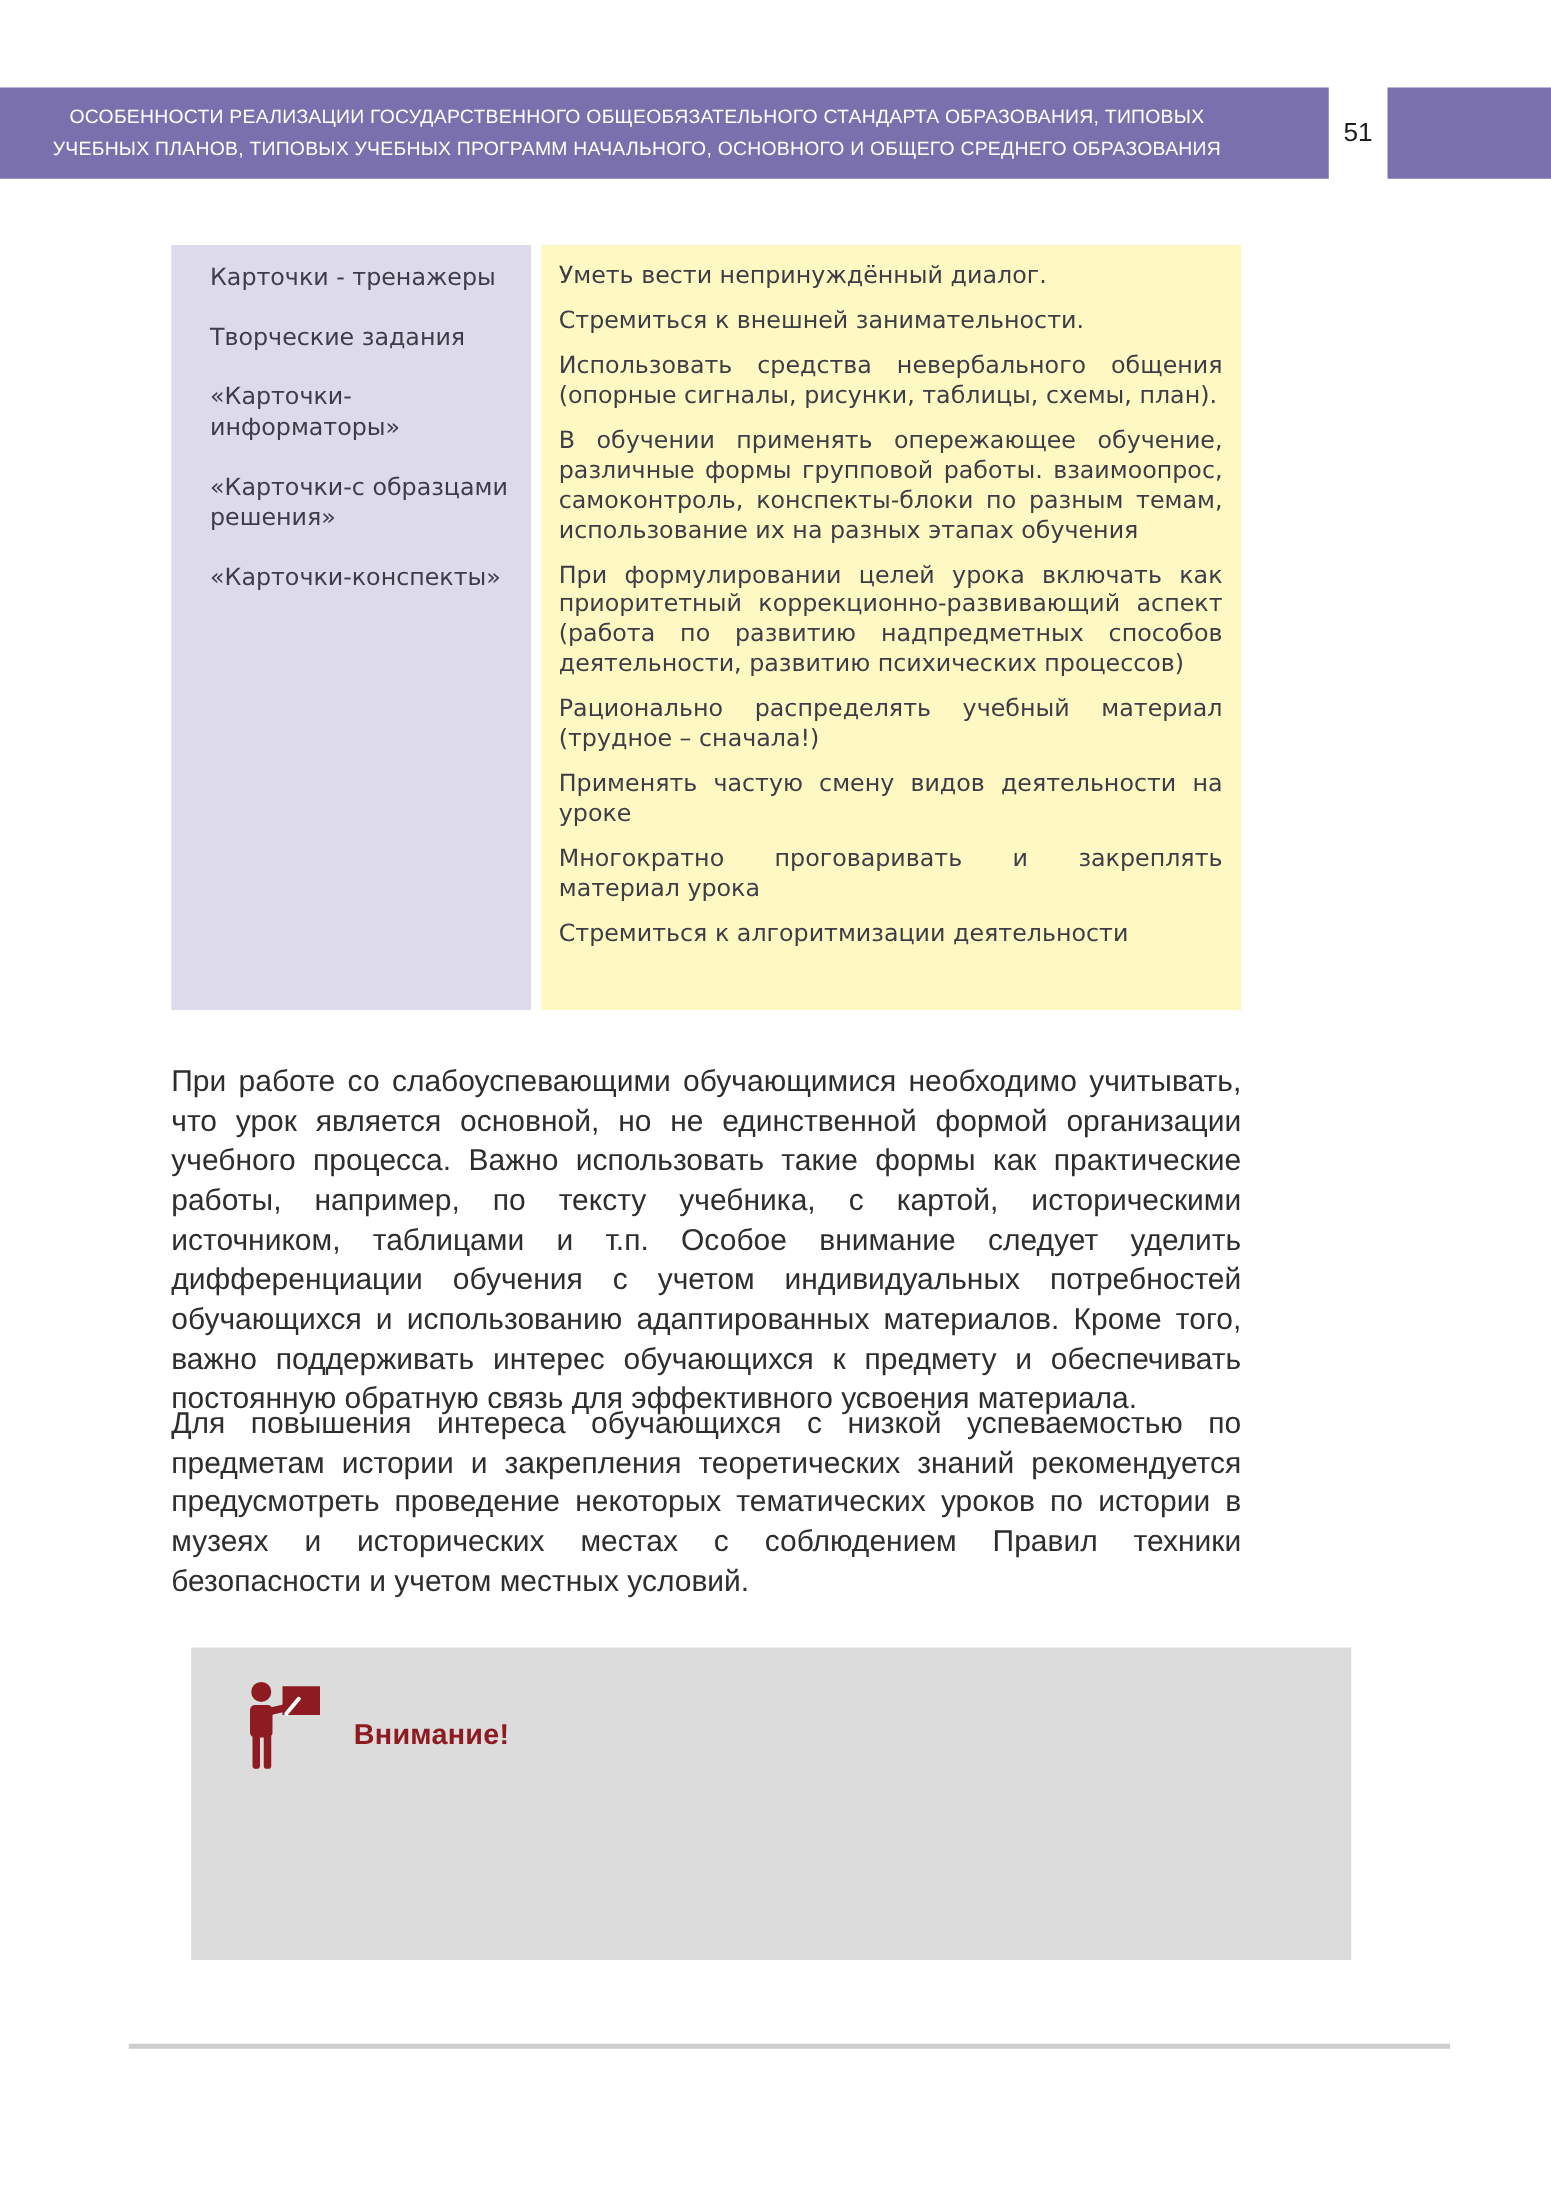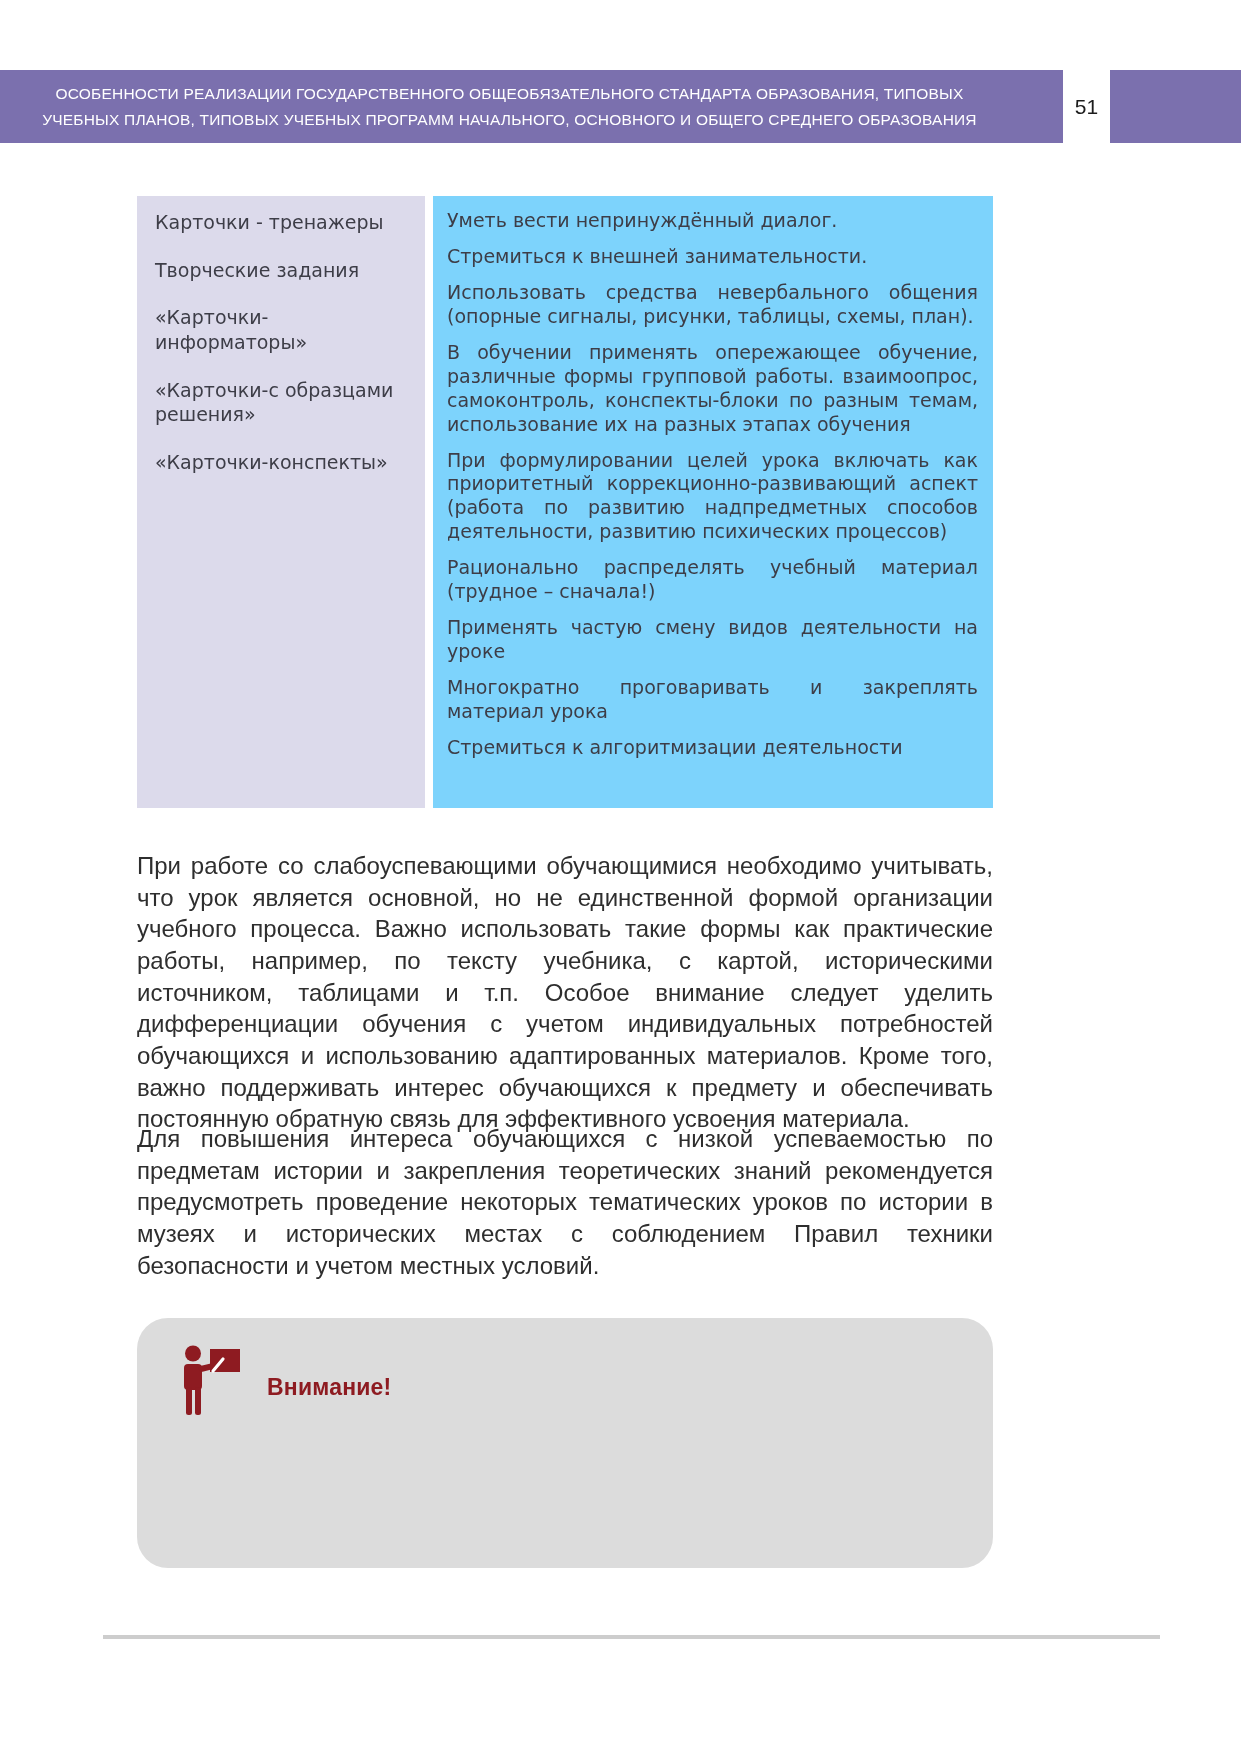--- a/index.html
+++ b/index.html
@@ -28,39 +28,39 @@
   }
   
   .tbl{
     position:absolute;left:137px;top:196px;width:856px;height:612px;
     display:flex;font-family:"DejaVu Sans",sans-serif;color:#3d3d47;
   }
   .tbl-left{
     width:288px;background:#dcdaeb;box-sizing:border-box;
     padding:14px 16px 14px 14px;font-size:19px;line-height:1.3;
   }
-  .tbl-left .item{margin:0 0 23px 4px;}
+  .tbl-left .item{margin:0 0 23px 17px;}
   .tbl-gap{width:8px;background:#ffffff;}
   .tbl-right{
-    flex:1;background:#7dd3fc;box-sizing:border-box;
+    flex:1;background:#fef9c3;box-sizing:border-box;
     padding:13px 15px 12px 14px;font-size:19px;line-height:1.26;
   }
   .tbl-right .item{margin:0 0 12px 0;text-align:justify;}
   .tbl-right .item:last-child{margin-bottom:0;}
   
   .para{
     position:absolute;left:137px;width:856px;
     font-size:24px;line-height:1.32;color:#2e2e2e;text-align:justify;
   }
   .para1{top:850px;}
   .para2{top:1123px;}
   
   .callout{
-    position:absolute;left:137px;top:1318px;width:856px;height:250px;
-    background:#dcdcdc;box-sizing:border-box;padding:26px 40px 0 40px;border-radius:31px;
+    position:absolute;left:153px;top:1318px;width:928px;height:250px;
+    background:#dcdcdc;box-sizing:border-box;padding:26px 40px 0 40px;
   }
   .callout-head{display:flex;align-items:center;gap:26px;height:86px;}
   .callout-title{
     color:#8e1b21;font-weight:bold;font-size:23px;letter-spacing:.2px;
   }
   .callout-text{
     margin-top:8px;font-size:20.5px;line-height:1.32;color:#2e2e2e;text-align:justify;
   }
   .teacher-icon{width:64px;height:86px;flex:0 0 auto;}
   

